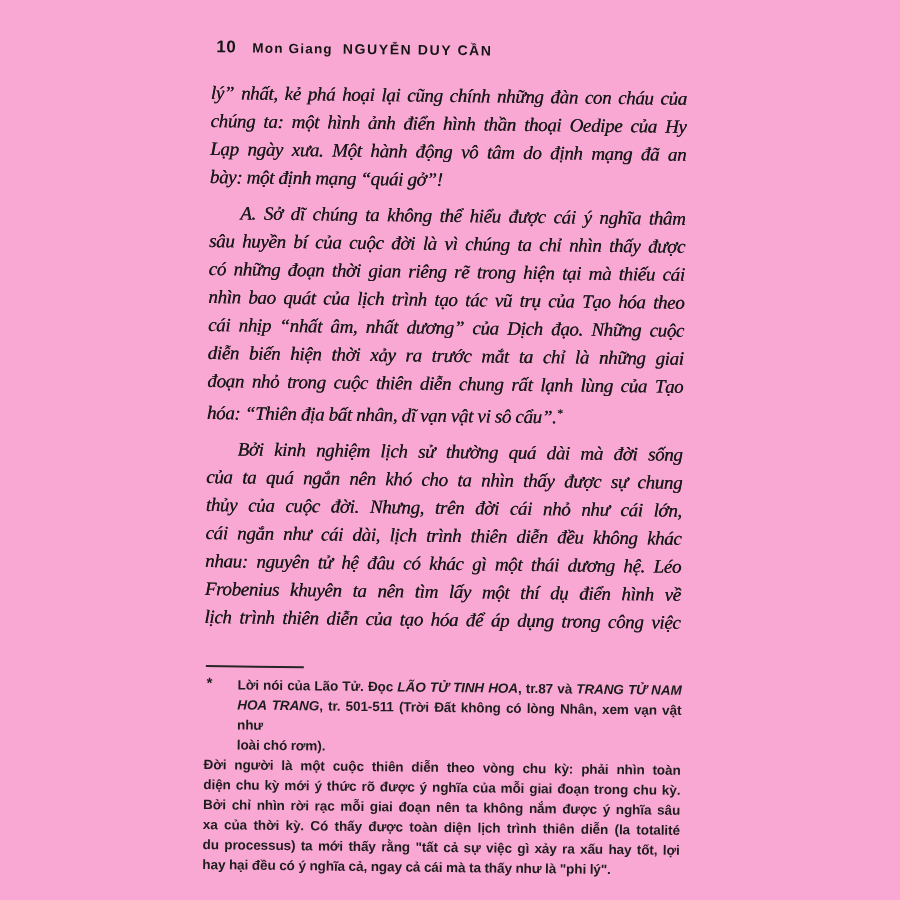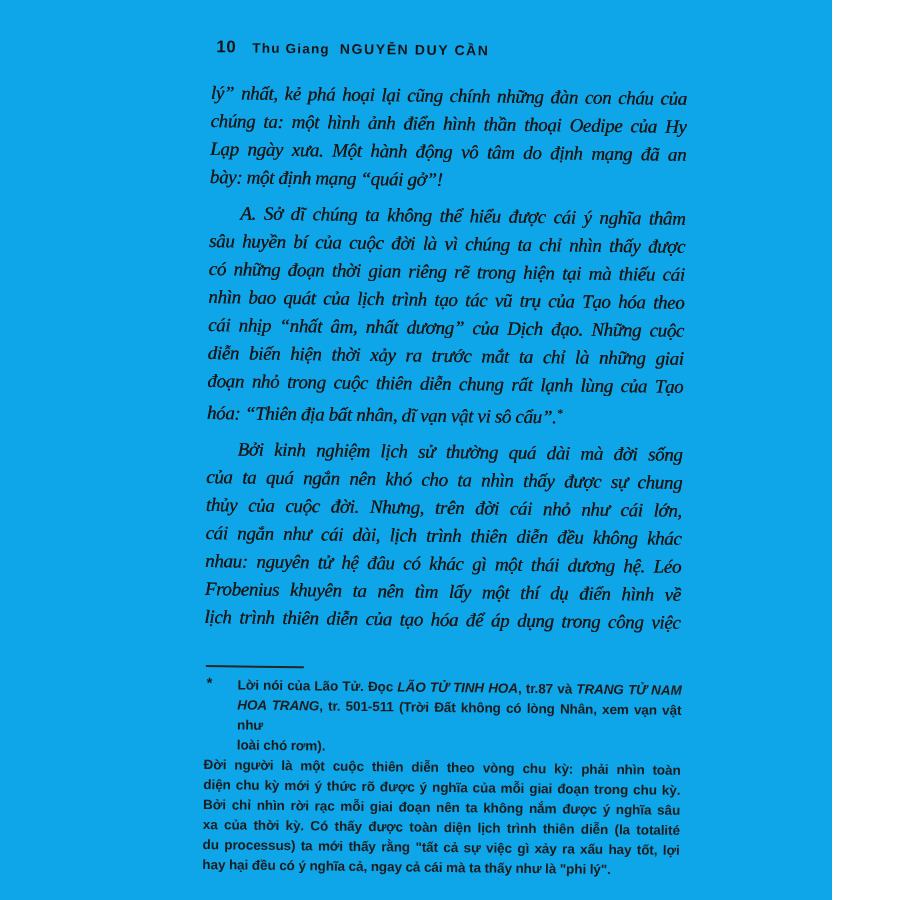--- a/index.html
+++ b/index.html
@@ -1,17 +1,17 @@
 <!DOCTYPE html>
 <html><head>
 <meta charset="utf-8">
 <style>
   html,body{margin:0;padding:0;background:#ffffff;}
   .sheet{
-    position:relative;width:832px;height:900px;background:#0ea5e9;
+    position:relative;width:900px;height:900px;background:#f9a8d4;
     overflow:hidden;
     font-family:"Liberation Serif","DejaVu Serif",serif;
     color:#161616;
   }
   .tilt{position:absolute;inset:0;transform:rotate(0.7deg);transform-origin:450px 0px;}
 
   
   .header{
     position:absolute;left:217px;top:40px;
     display:flex;align-items:baseline;gap:16px;
@@ -53,21 +53,21 @@
   .it{font-style:italic;}
 </style>
 </head>
 <body>
 
 <div class="sheet">
   <div class="tilt">
 
     <div class="header">
       <span class="pageno">10</span>
-      <span class="rtitle">Thu Giang</span>
+      <span class="rtitle">Mon Giang</span>
       <span class="rauthor">NGUYỄN DUY CẦN</span>
     </div>
 
     <div class="bodytext">
       <div class="para">
         <div class="line fitline">lý” nhất, kẻ phá hoại lại cũng chính những đàn con cháu của</div>
         <div class="line fitline">chúng ta: một hình ảnh điển hình thần thoại Oedipe của Hy</div>
         <div class="line fitline">Lạp ngày xưa. Một hành động vô tâm do định mạng đã an</div>
         <div class="line fitline end">bày: một định mạng “quái gở”!</div>
       </div>

